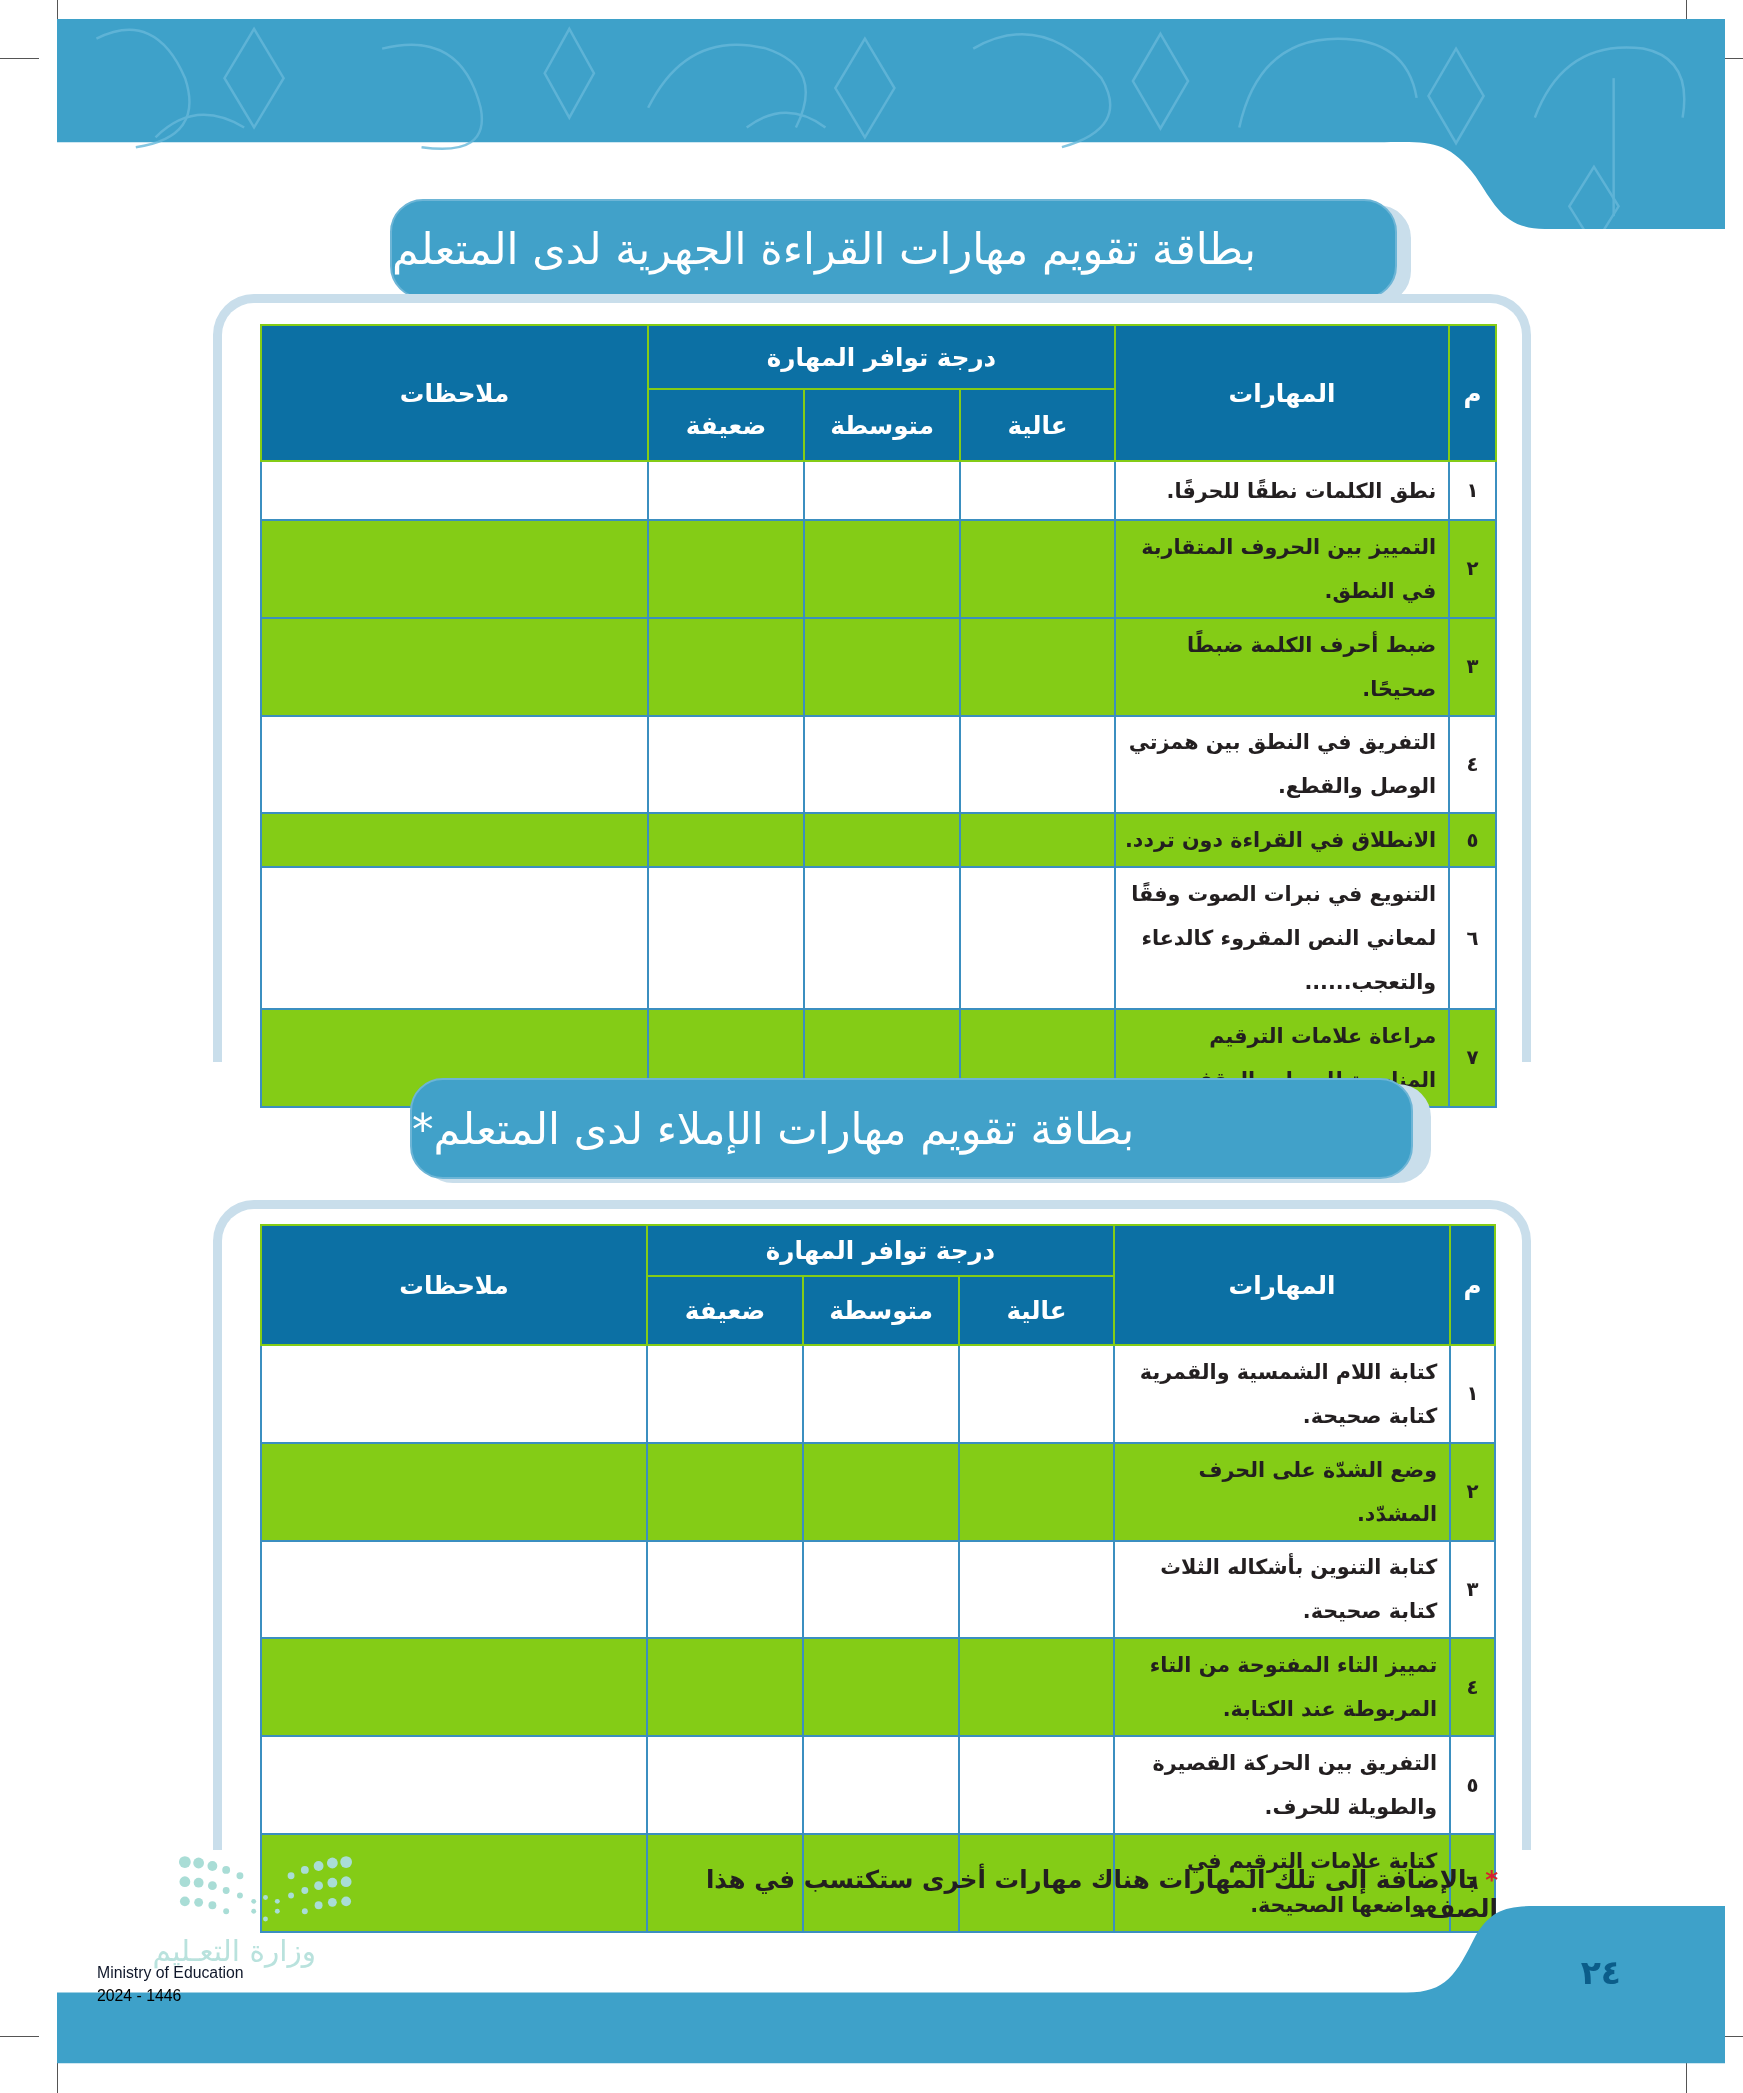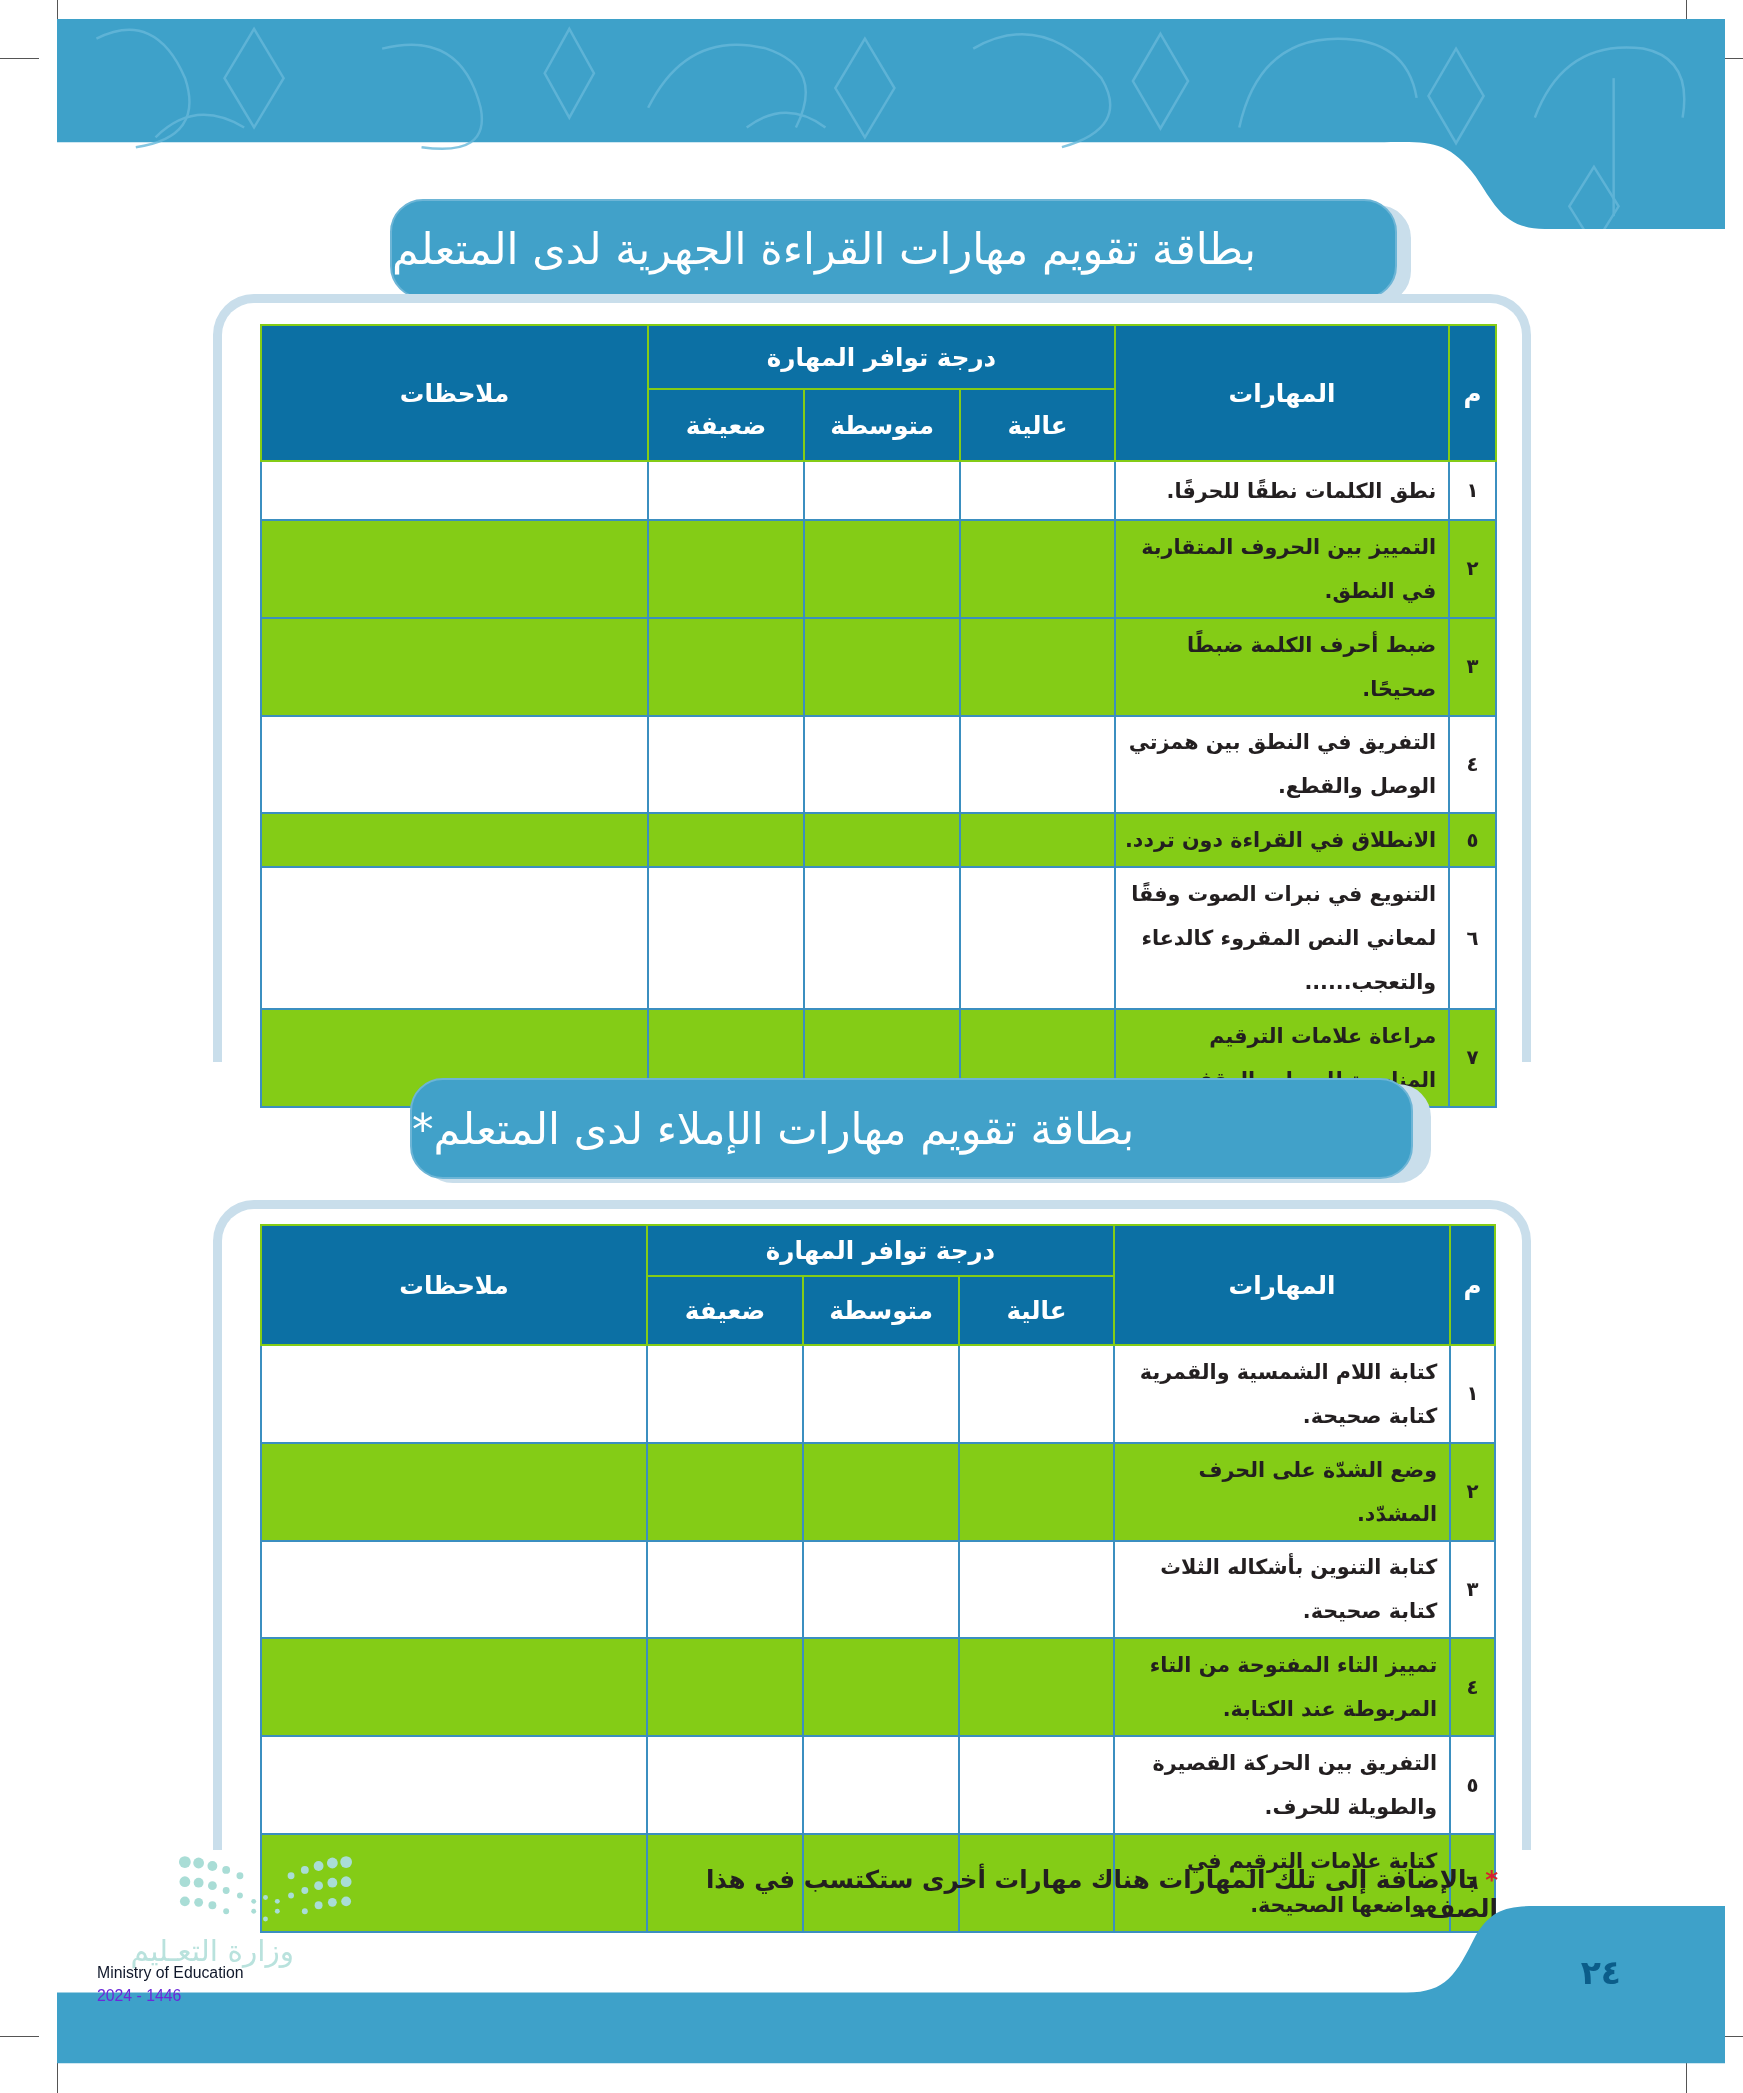--- a/index.html
+++ b/index.html
@@ -65,23 +65,23 @@
   
   #footer { left:57px; top:1906px; width:1668px; height:169px; }
   #footer svg { width:100%; height:100%; display:block; }
   #page-number {
     left:1542px; top:1953px; width:79px; text-align:right;
     color:#0b5d8a; font-weight:bold; font-size:33px;
   }
 
   
   #logo { left:177px; top:1854px; width:177px; height:79px; }
-  #logo-ar { left:77px; top:1934px; width:217px; font-size:29.6px; color:#b9e2dd; direction:rtl; }
+  #logo-ar { left:99px; top:1934px; width:217px; font-size:29.6px; color:#b9e2dd; direction:rtl; }
   #logo-en { left:97px; top:1964px; width:217px; font-size:15.8px; color:#0f172a; font-family:"Liberation Sans", sans-serif; }
-  #logo-year { left:97px; top:1987px; width:217px; font-size:15.8px; color:#6d28d9; font-family:"Liberation Sans", sans-serif; }
+  #logo-year { left:97px; top:1987px; width:217px; font-size:15.8px; color:#000000; font-family:"Liberation Sans", sans-serif; }
 </style>
 </head>
 <body>
 
 <div class="crop" style="left:0;top:58px;width:39px;height:1px;"></div>
 <div class="crop" style="left:57px;top:0;width:1px;height:39px;"></div>
 <div class="crop" style="left:1704px;top:58px;width:39px;height:1px;"></div>
 <div class="crop" style="left:1686px;top:0;width:1px;height:39px;"></div>
 <div class="crop" style="left:0;top:2036px;width:39px;height:1px;"></div>
 <div class="crop" style="left:57px;top:2054px;width:1px;height:39px;"></div>

